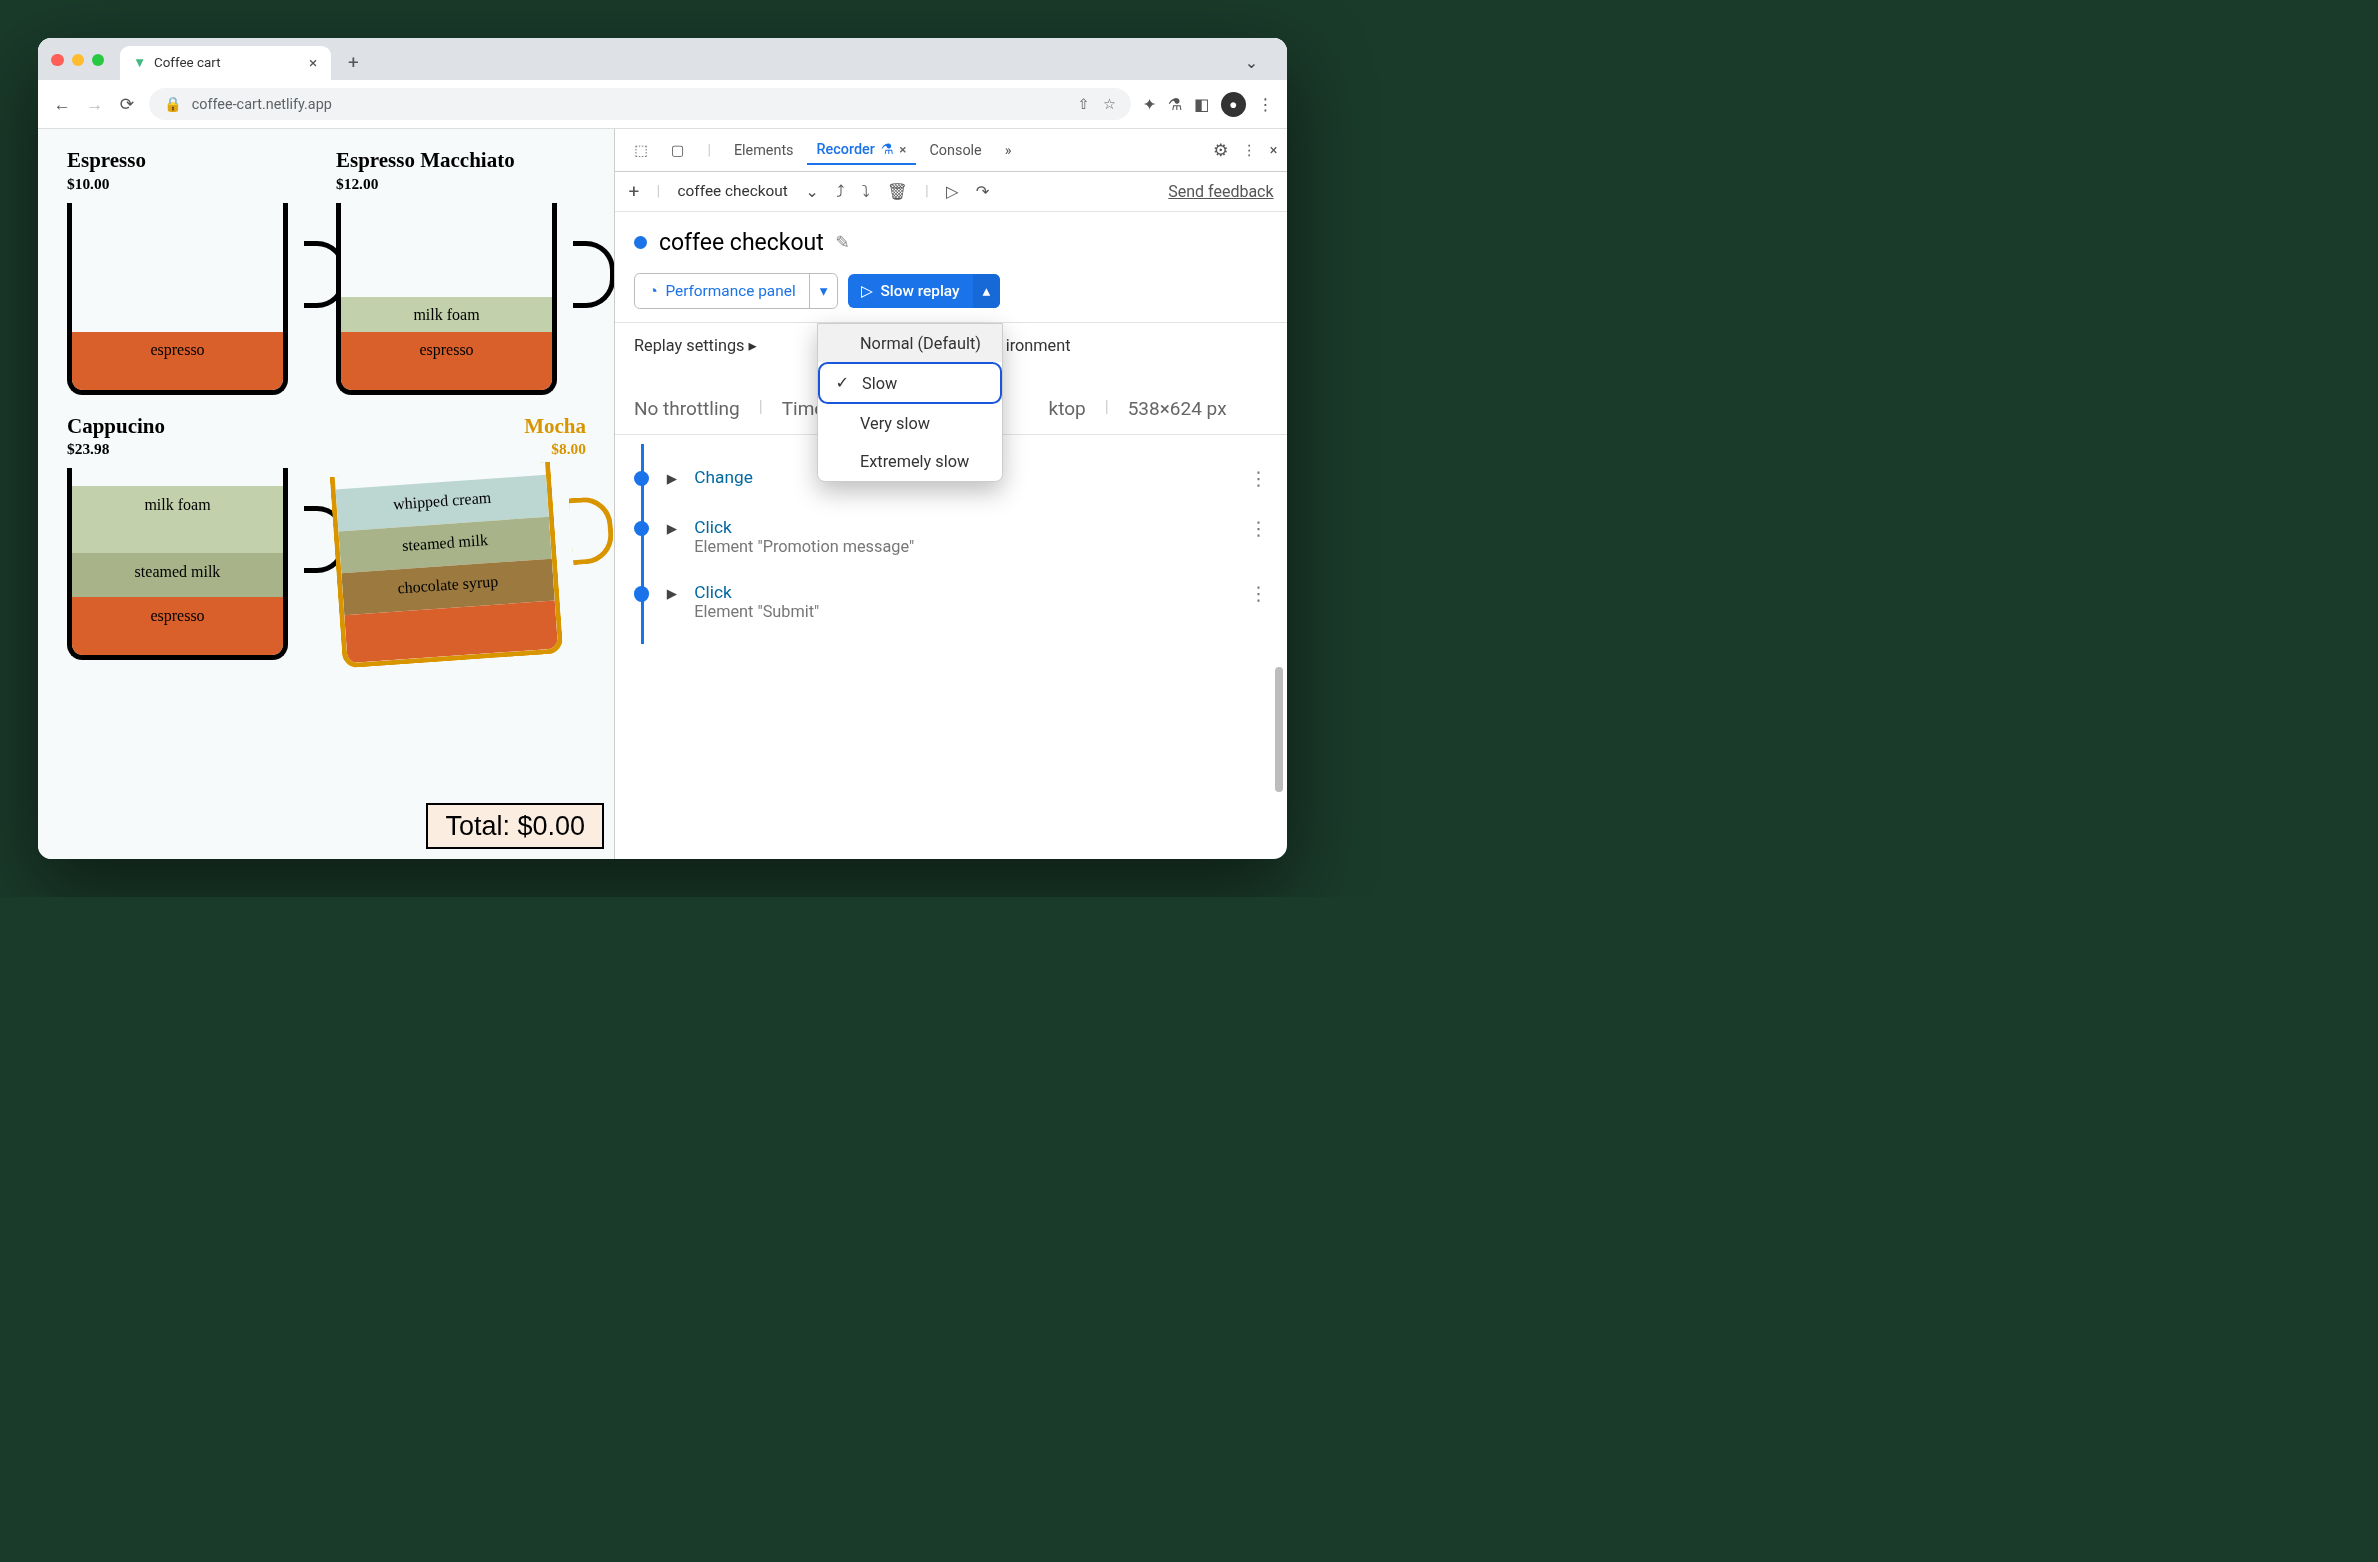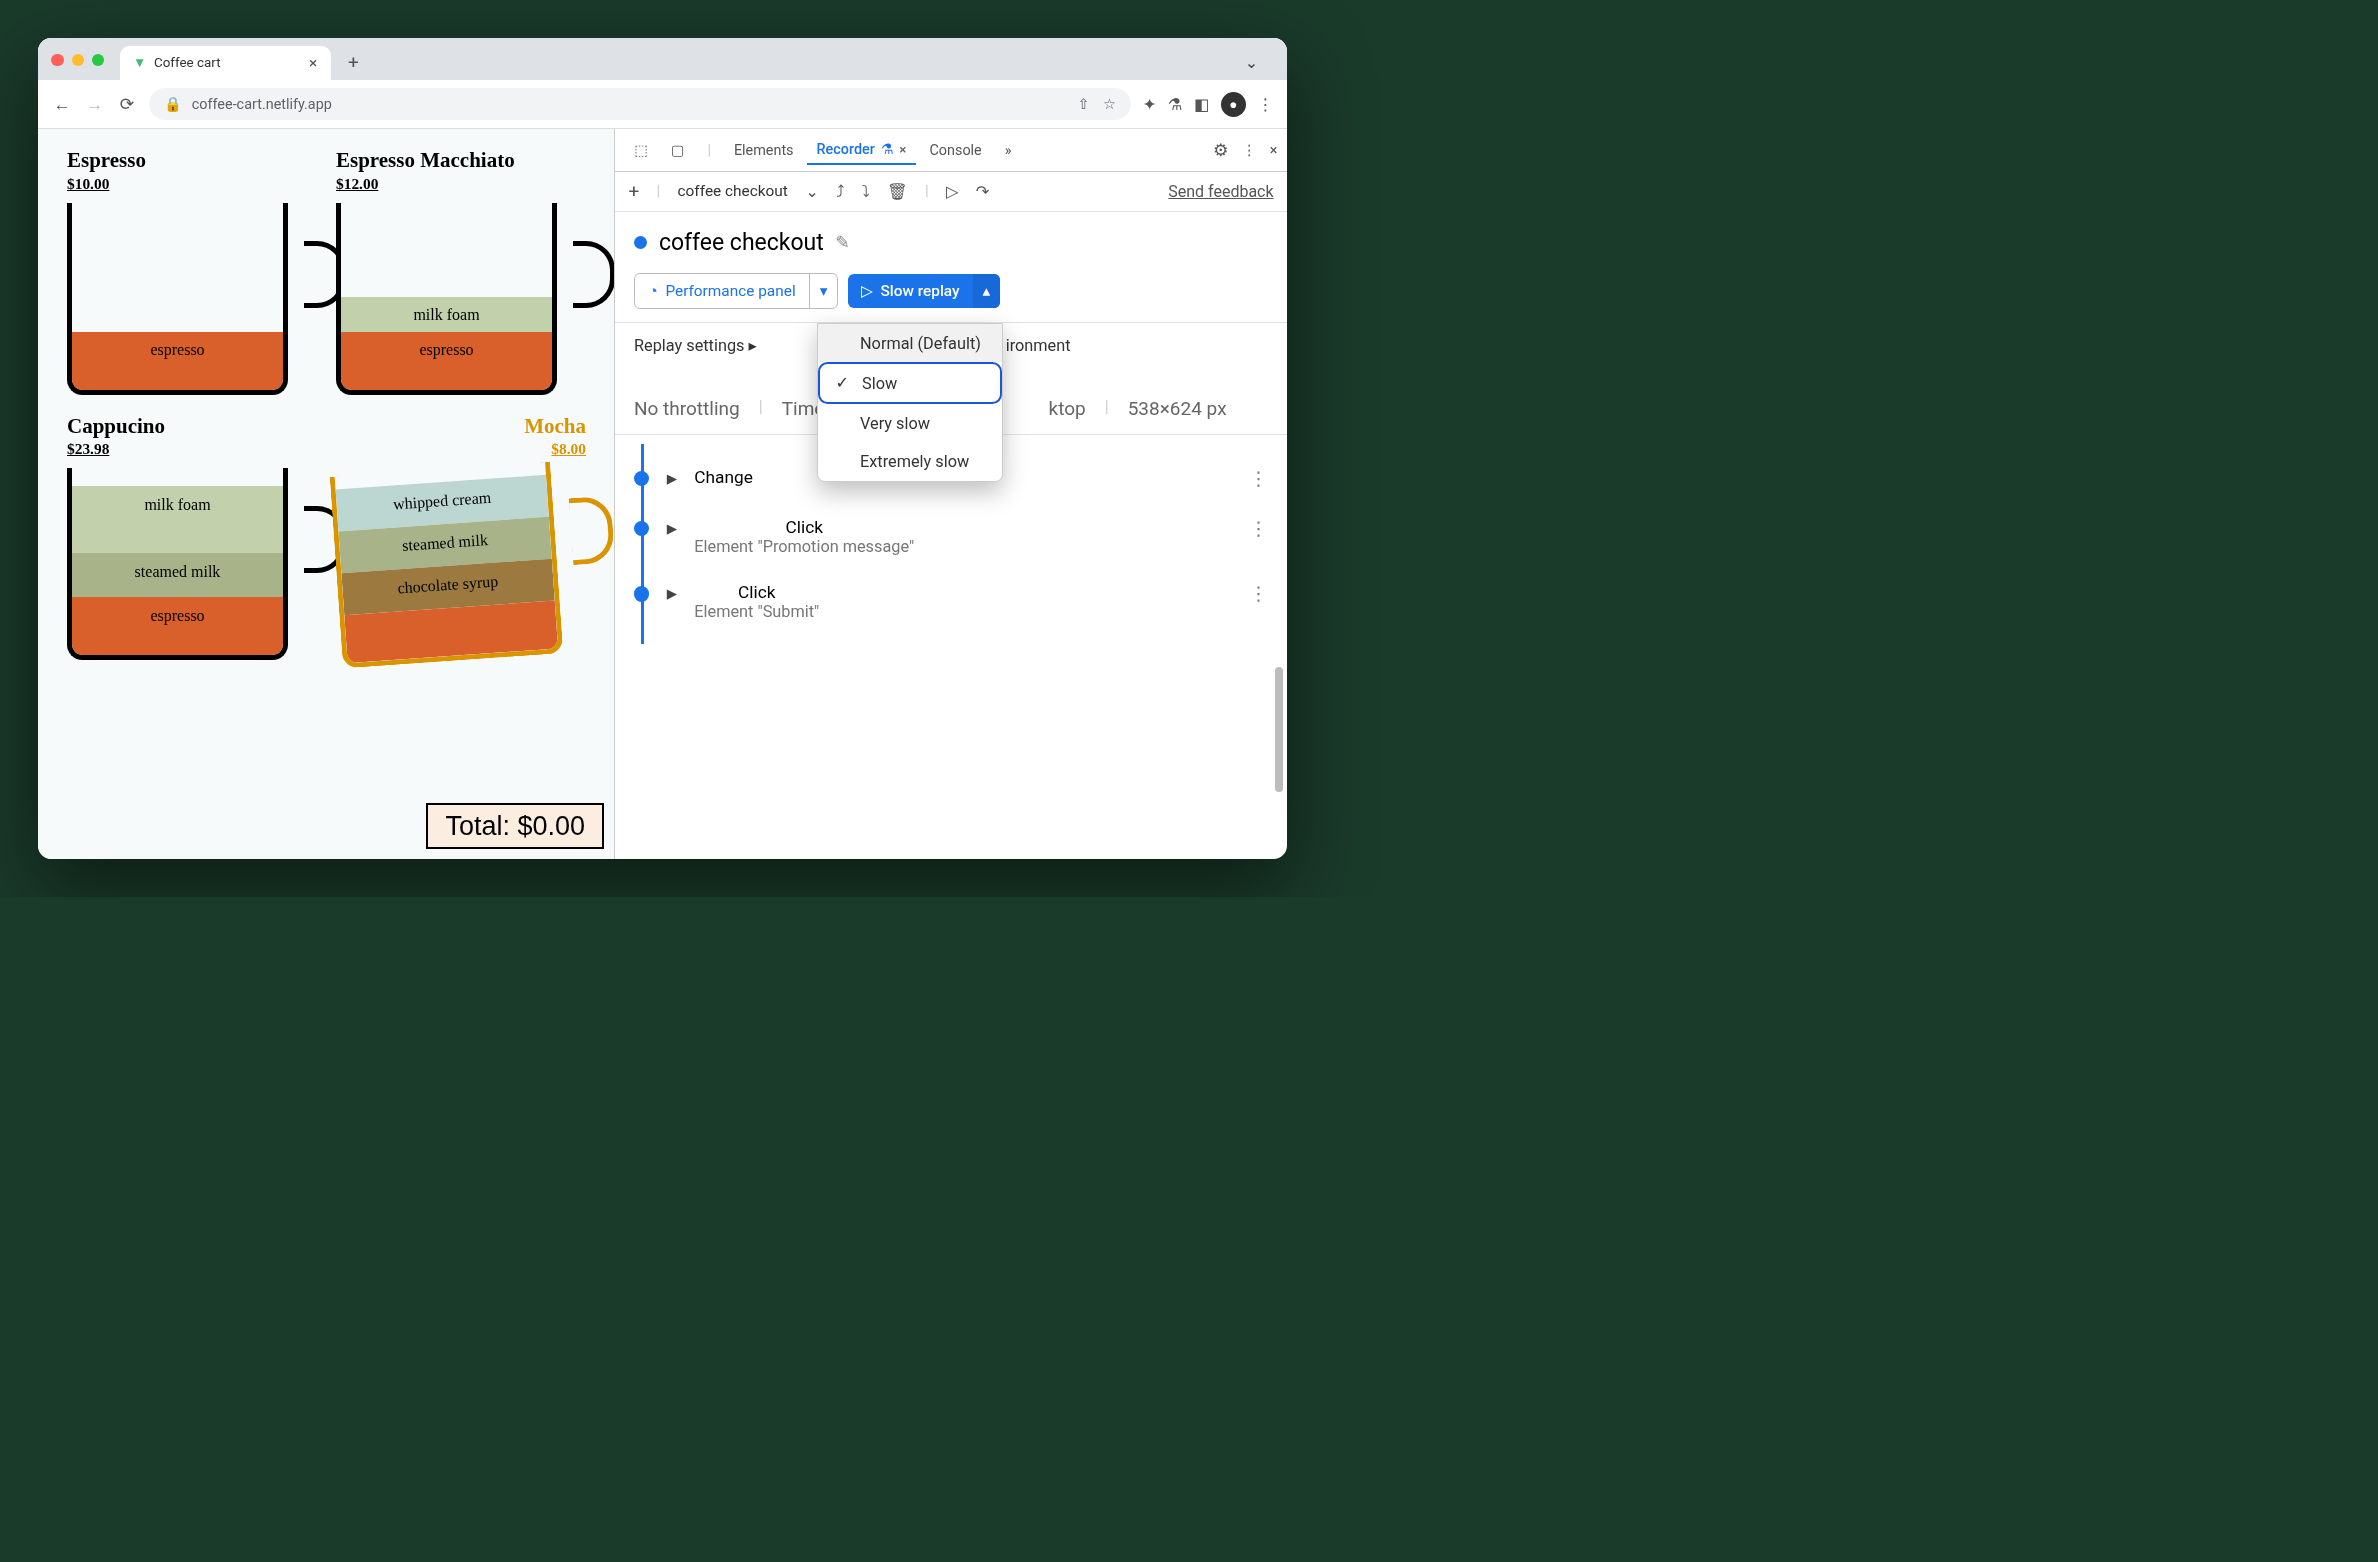--- a/index.html
+++ b/index.html
@@ -60,21 +60,21 @@
   
   .page-nav {
     display:flex; justify-content:center; gap:29px;
     font-family: Georgia, serif; font-size:21px; font-weight:bold;
     padding:9.6px 0; border-bottom:2.9px solid #000;
   }
   .page-nav a { cursor:pointer;}
   .page-nav .active { color:#d99500; border-bottom:1.9px dotted #d99500;}
   .products { display:grid; grid-template-columns:1fr 1fr; gap:19px; padding:19px 29px;}
   .product-title { font-family:Georgia,serif; font-size:21px; font-weight:bold;}
-  .product-price { font-family:Georgia,serif; font-size:15.4px; font-weight:bold; margin-top:1.9px;text-decoration:underline;}
+  .product-price { font-family:Georgia,serif; font-size:15.4px; font-weight:bold; margin-top:1.9px;}
   .product.mocha .product-title, .product.mocha .product-price { color:#d99500;text-align:right;}
   .cup {
     margin-top:9.6px; position:relative; width:221px; height:192px;
     border:5.8px solid #000; border-radius:0 0 15.4px 15.4px; border-top:none;
     display:flex; flex-direction:column; justify-content:flex-end;
     overflow:hidden; background:#f6fafa;
   }
   .cup-wrap { position:relative; width:250px;}
   .handle {
     position:absolute; right:-29px; top:38px; width:42px; height:67px;
@@ -131,21 +131,21 @@
   .settings-row {
     display:flex; gap:19px; padding:13.4px 19px; border-top:1px solid #e3e3e3; border-bottom:1px solid #e3e3e3;
     font-size:16.3px; color:#333; position:relative; flex-wrap:wrap;
   }
   .settings-row .sub { color:#666; font-size:19px;}
   .settings-row .div { color:#ccc;}
   .timeline { padding:19px 19px; position:relative;}
   .step { display:flex; align-items:flex-start; gap:17.3px; padding:13.4px 0; position:relative;}
   .step .node { width:15.4px;height:15.4px;border-radius:50%;background:#1a73e8; margin-top:3.8px; flex-shrink:0;}
   .step .chev { color:#444; font-size:13.4px; margin-top:3.8px;}
-  .step-body .t1 { font-size:17.3px; color:#000000;text-align:center;}
+  .step-body .t1 { font-size:17.3px; color:#0369a1;}
   .step-body .t2 { font-size:16.3px; color:#777;}
   .step .dots { margin-left:auto; color:#777; font-size:19px;}
   .vline { position:absolute; left:26px; top:9.6px; bottom:9.6px; width:2.9px; background:#1a73e8;}
   
   .dropdown {
     position:absolute; top:0; left:202px; width:186px;
     background:#fff; border:1px solid #ccc; border-radius:0 0 7.7px 7.7px;
     box-shadow:0 9.6px 25px rgba(0,0,0,.25);
     font-size:16.3px; z-index:100;
   }

